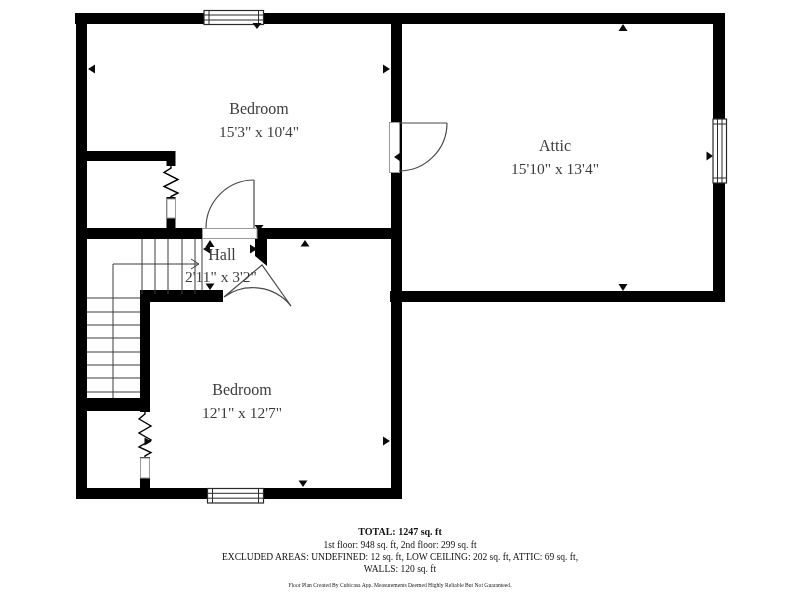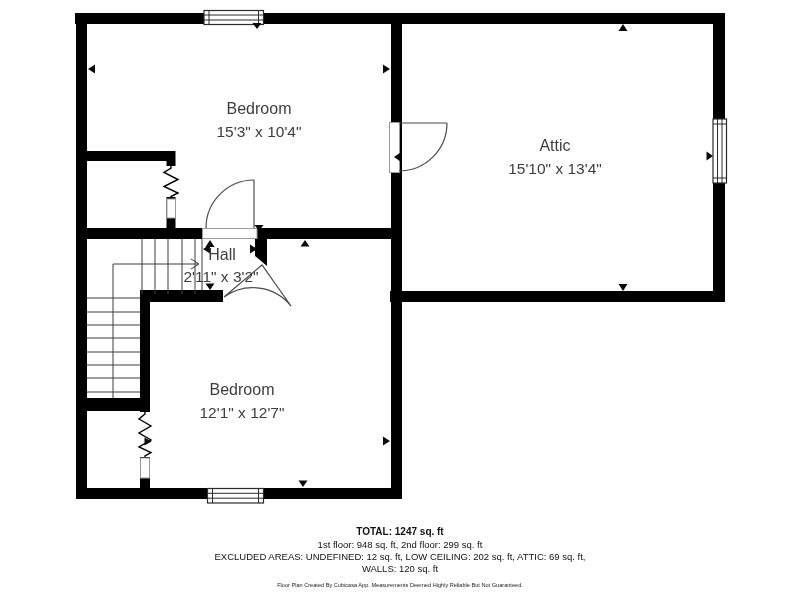--- a/index.html
+++ b/index.html
@@ -1,17 +1,17 @@
 <!DOCTYPE html>
 <html><head>
 <meta charset="utf-8">
 <style>
   html,body{margin:0;padding:0;background:#ffffff;}
   .canvas{position:relative;width:800px;height:600px;background:#fff;overflow:hidden;
-          font-family:Liberation Sans, sans-serif;}
+          font-family:Liberation Serif, serif;}
   svg{display:block;}
   .room-label{font-size:16px;fill:#3d3d3d;text-anchor:middle;}
   .room-dims{font-size:15.5px;fill:#3d3d3d;text-anchor:middle;}
   .sum-total{font-size:10px;font-weight:bold;fill:#111;text-anchor:middle;}
   .sum-line{font-size:9.5px;fill:#111;text-anchor:middle;}
   .disclaimer{font-size:5.6px;fill:#222;text-anchor:middle;}
   .wall{fill:#000;}
   .stairline{stroke:#3c3c3c;stroke-width:1;fill:none;}
   .doorarc{stroke:#4a4a4a;stroke-width:1.2;fill:none;}
   .doorsector{stroke:#4a4a4a;stroke-width:1.2;fill:#fff;}

